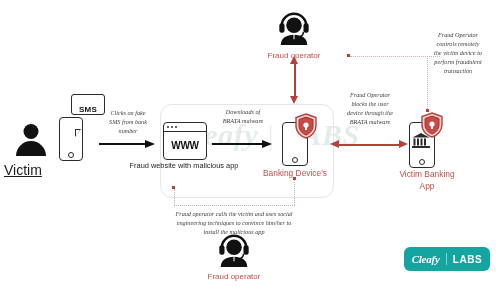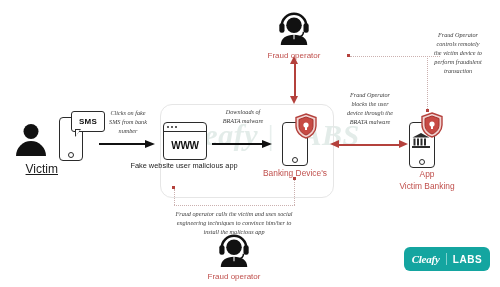--- a/index.html
+++ b/index.html
@@ -37,21 +37,21 @@
     color:#3c3c3c;text-align:center;
   }
   .caption{
     font-size:7.4px;line-height:10px;color:#1c1c1c;text-align:center;
   }
   .caption-red{
     font-size:8.4px;line-height:11.5px;color:#c0504d;text-align:center;
     font-weight:400;
   }
   .label-dark{
-    font-size:12px;color:#1c1c1c;text-align:right;text-decoration:underline;
+    font-size:14px;color:#1c1c1c;text-align:left;text-decoration:underline;
   }
 
   
   .person{position:absolute;}
   .person .head{
     position:absolute;left:50%;transform:translateX(-50%);
     width:15px;height:15px;border-radius:50%;background:#111;
   }
   .person .body{
     position:absolute;left:50%;transform:translateX(-50%);
@@ -141,21 +141,21 @@
 
   <div class="person" style="left:14px;top:124px;width:34px;height:32px;">
     <div class="head" style="top:0;"></div>
     <div class="body" style="top:17px;"></div>
   </div>
   <div class="abs label-dark" style="left:4px;top:162px;width:54px;">Victim</div>
 
   <div class="phone-outline" style="left:59px;top:117px;width:22px;height:42px;">
     <div class="home"></div>
   </div>
-  <div class="sms-bubble" style="left:71px;top:111px;width:32px;height:19px;">
+  <div class="sms-bubble" style="left:71px;top:94px;width:32px;height:19px;align-items:flex-end;">
     <span>SMS</span>
   </div>
   <div class="sms-tail" style="left:75px;top:129px;"></div>
   <div class="sms-tail-in" style="left:75.5px;top:129.5px;"></div>
 
   <div class="abs" style="left:99px;top:140px;width:58px;height:9px;">
     <div class="arrow-black" style="left:0;top:3px;width:48px;height:2px;"></div>
     <div style="position:absolute;left:46px;top:0;width:0;height:0;border-left:10px solid #111;border-top:4.5px solid transparent;border-bottom:4.5px solid transparent;"></div>
   </div>
   <div class="abs note" style="left:96px;top:108px;width:64px;">
@@ -166,21 +166,21 @@
 
   <div class="browser" style="left:163px;top:122px;width:42px;height:36px;">
     <div class="bar">
       <span class="dot"></span>
         <span class="dot"></span>
         <span class="dot"></span>
     </div>
     <div class="www">WWW</div>
   </div>
   <div class="abs caption" style="left:128px;top:161px;width:112px;">
-    <div>Fake website user malicious app</div>
+    <div>Fraud website with malicious app</div>
   </div>
 
   <div class="abs" style="left:212px;top:140px;width:62px;height:9px;">
     <div class="arrow-black" style="left:0;top:3px;width:52px;height:2px;"></div>
     <div style="position:absolute;left:50px;top:0;width:0;height:0;border-left:10px solid #111;border-top:4.5px solid transparent;border-bottom:4.5px solid transparent;"></div>
   </div>
   <div class="abs note" style="left:208px;top:107px;width:70px;">
     <div>Downloads of</div>
     <div>BRATA malware</div>
   </div>
@@ -254,22 +254,22 @@
     <rect x="12" y="5.5" width="2" height="7" fill="#2b2b2b"></rect>
     <rect x="0" y="13" width="18" height="2" fill="#2b2b2b"></rect>
   </svg>
   <svg class="shield" style="left:420px;top:112px;" width="24" height="26" viewBox="0 0 24 26">
     <path d="M12 1 L22 4.5 V13 C22 19 17 23.5 12 25 C7 23.5 2 19 2 13 V4.5 Z" fill="#f2d3d1" stroke="#b4413c" stroke-width="1.4"></path>
     <path d="M12 4 L19 6.5 V13 C19 17.5 15.5 20.8 12 22 C8.5 20.8 5 17.5 5 13 V6.5 Z" fill="#c74a44" stroke="#a3332e" stroke-width="1"></path>
     <circle cx="12" cy="12" r="2.6" fill="#ffffff"></circle>
     <rect x="11" y="12" width="2" height="5" fill="#ffffff"></rect>
   </svg>
   <div class="abs caption-red" style="left:381px;top:169px;width:92px;">
+    <div>Victim Banking</div>
     <div>App</div>
-    <div>Victim Banking</div>
   </div>
 
   <div class="dot-sq" style="left:172px;top:186px;"></div>
   <div class="dot-v" style="left:173.5px;top:189px;height:16px;"></div>
   <div class="dot-h" style="left:173.5px;top:204.5px;width:121px;"></div>
   <div class="dot-v" style="left:294px;top:180px;height:25px;"></div>
   <div class="dot-sq" style="left:292.5px;top:177px;"></div>
 
   <div class="abs note" style="left:152px;top:209px;width:164px;">
     <div>Fraud operator calls the victim and uses social</div>

